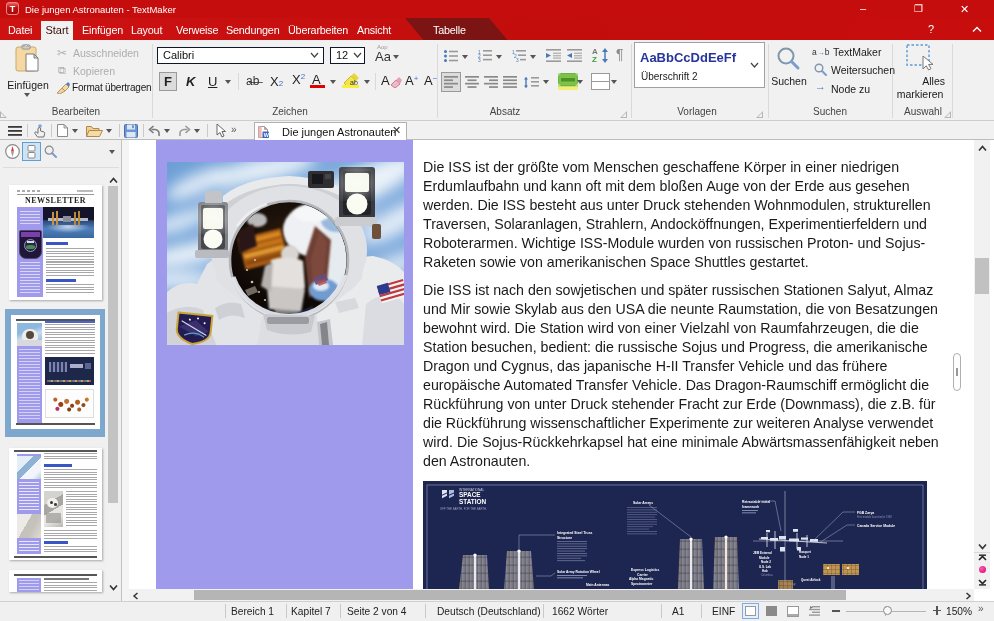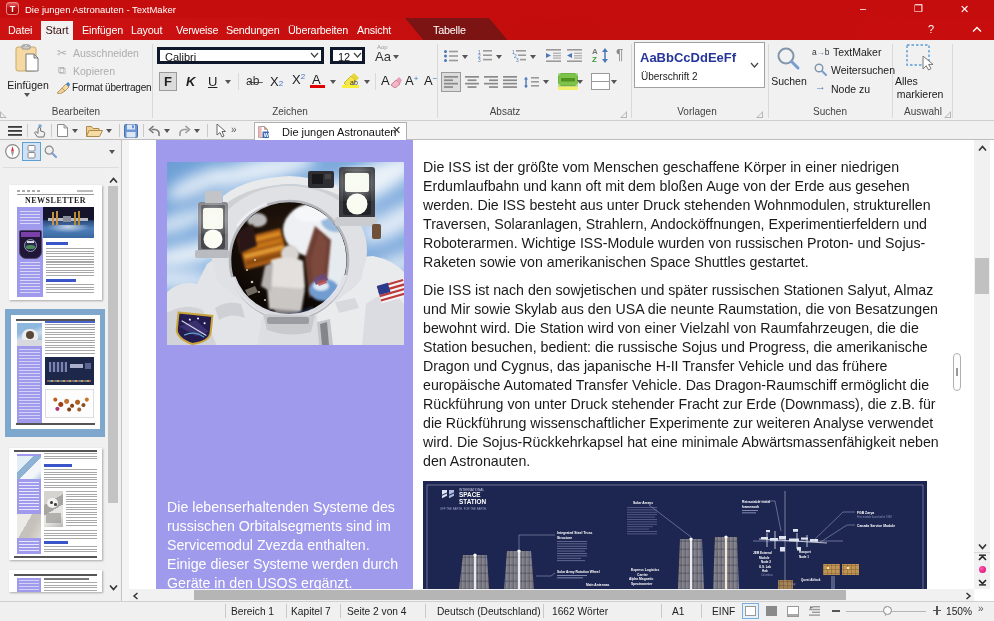--- a/index.html
+++ b/index.html
@@ -13,21 +13,21 @@
 
 #tabbar{left:0;top:18px;width:994px;height:22px;background:linear-gradient(90deg,#cd1212 0%,#c30d0d 55%,#c80d0d 100%)}
 #darktab{left:405px;top:18px;width:84px;height:22px;background:#7c1414;transform:skewX(40deg);transform-origin:0 0}
 .tab{top:23px;color:#fff;font-size:10.8px;letter-spacing:-0.2px;height:18px;line-height:14px}
 #starttab{left:41px;top:21px;width:32px;height:19px;background:#f1f1f1;color:#38100c;font-size:11px;text-align:center;line-height:18px}
 
 #ribbon{left:0;top:40px;width:994px;height:81px;background:#f1f1f1;border-bottom:1px solid #cdcdcd}
 .gsep{top:44px;width:1px;height:74px;background:#d9d9d9}
 .glabel{top:106px;font-size:10px;color:#444;text-align:center}
 .gray{color:#adadad;font-size:10.5px}
-.combo{background:#fff;border:3px solid #0f172a;font-size:11px;color:#111}
+.combo{background:#fff;border:1px solid #0f172a;font-size:11px;color:#111}
 .dn{width:0;height:0;border-left:3.5px solid transparent;border-right:3.5px solid transparent;border-top:4px solid #555}
 .btnp{background:#dcdcdc;border:1px solid #9a9a9a}
 .rtxt{font-size:10.5px;color:#1a1a1a}
 
 #qbar{left:0;top:121px;width:994px;height:19px;background:#f1f1f1;border-bottom:1px solid #bdbdbd}
 .qsep{top:124px;width:1px;height:13px;background:#c9c9c9}
 #doctab{left:254px;top:122px;width:153px;height:18px;background:#fff;border:1px solid #b0b0b0;border-bottom:none}
 
 #sidebar{left:0;top:140px;width:122px;height:461px;background:#f0f0f0;border-right:1px solid #c3c3c3}
 #sbsep{left:3px;top:167px;width:116px;height:1px;background:#dddddd}
@@ -274,21 +274,21 @@
     <path d="M8 8 L12 12" stroke="#7b9cd0" stroke-width="2" stroke-linecap="round"></path>
   </svg>
 <div class="abs rtxt" style="left:831px;top:64px">Weitersuchen</div>
 <div class="abs" style="left:815px;top:80px;color:#4a78b8;font-size:11px">→</div>
 <div class="abs rtxt" style="left:831px;top:83px">Node zu</div>
 
 <svg class="abs" style="left:906px;top:44px" width="30" height="28" viewBox="0 0 30 28">
 <rect x="1" y="1" width="22" height="20" fill="none" stroke="#5b9bd5" stroke-width="1.4" stroke-dasharray="2.5 2"></rect>
 <path d="M17 12 L17 25 L20.2 21.8 L22.6 26 L25 24.6 L22.6 20.4 L27 20.4 Z" fill="#fff" stroke="#777" stroke-width="1"></path>
 </svg>
-<div class="abs rtxt" style="left:895px;top:75px;width:50px;text-align:left">Alles</div>
+<div class="abs rtxt" style="left:895px;top:75px;width:50px;text-align:right">Alles</div>
 <div class="abs rtxt" style="left:890px;top:88px;width:60px;text-align:center">markieren</div>
 <svg class="abs" style="left:620px;top:111px" width="7" height="7">
     <path d="M7 0 L7 7 L0 7 Z" fill="#b5b5b5"></path>
     <path d="M6 2 L6 6 L2 6 Z" fill="#f1f1f1"></path>
   </svg>
 <svg class="abs" style="left:756px;top:111px" width="7" height="7">
     <path d="M7 0 L7 7 L0 7 Z" fill="#b5b5b5"></path>
     <path d="M6 2 L6 6 L2 6 Z" fill="#f1f1f1"></path>
   </svg>
 <svg class="abs" style="left:944px;top:111px" width="7" height="7">
@@ -629,21 +629,20 @@
 <g transform="rotate(6 26 166)">
 <path d="M10 152 h34 v16 q0 10 -17 14 q-17 -4 -17 -14 Z" fill="#241c50" stroke="#c8a43a" stroke-width="2"></path>
 <path d="M12 166 L28 158 L42 168 L30 174 Z" fill="#3c3472" opacity=".9"></path>
 <path d="M14 160 L40 172" stroke="#d8d8e8" stroke-width="1.2"></path>
 <path d="M18 174 Q28 168 38 174" stroke="#5aa0c8" stroke-width="1.4" fill="none"></path>
 <circle cx="22" cy="158" r="1" fill="#fff"></circle>
         <circle cx="30" cy="156" r="1" fill="#fff"></circle>
         <circle cx="37" cy="160" r="1" fill="#fff"></circle>
 </g>
 </svg>
-    <div class="abs ptext" style="top:358px">Die lebenserhaltenden Systeme des<br>russischen Orbitalsegments sind im<br>Servicemodul Zvezda enthalten.<br>Einige dieser Systeme werden durch<br>Geräte in den USOS ergänzt.</div>
 <div class="abs btxt" style="top:18px">Die ISS ist der größte vom Menschen geschaffene Körper in einer niedrigen<br>Erdumlaufbahn und kann oft mit dem bloßen Auge von der Erde aus gesehen<br>werden. Die ISS besteht aus unter Druck stehenden Wohnmodulen, strukturellen<br>Traversen, Solaranlagen, Strahlern, Andocköffnungen, Experimentierfeldern und<br>Roboterarmen. Wichtige ISS-Module wurden von russischen Proton- und Sojus-<br>Raketen sowie von amerikanischen Space Shuttles gestartet.</div>
 <div class="abs btxt" style="top:141px">Die ISS ist nach den sowjetischen und später russischen Stationen Salyut, Almaz<br>und Mir sowie Skylab aus den USA die neunte Raumstation, die von Besatzungen<br>bewohnt wird. Die Station wird von einer Vielzahl von Raumfahrzeugen, die die<br>Station besuchen, bedient: die russische Sojus und Progress, die amerikanische<br>Dragon und Cygnus, das japanische H-II Transfer Vehicle und das frühere<br>europäische Automated Transfer Vehicle. Das Dragon-Raumschiff ermöglicht die<br>Rückführung von unter Druck stehender Fracht zur Erde (Downmass), die z.B. für<br>die Rückführung wissenschaftlicher Experimente zur weiteren Analyse verwendet<br>wird. Die Sojus-Rückkehrkapsel hat eine minimale Abwärtsmassenfähigkeit neben<br>den Astronauten.</div>
 <svg class="abs" style="left:294px;top:341px" width="504" height="108" viewBox="0 0 504 108">
 <defs>
 <pattern id="sp1" width="4" height="8" patternUnits="userSpaceOnUse">
 <rect width="4" height="8" fill="#4e5570"></rect>
           <rect width="1.8" height="8" fill="#8f7c66"></rect>
           <rect x="2.6" width="1.4" height="8" fill="#7888ae"></rect>
           <rect y="3.8" width="4" height=".6" fill="#3a415c"></rect>
 </pattern>

